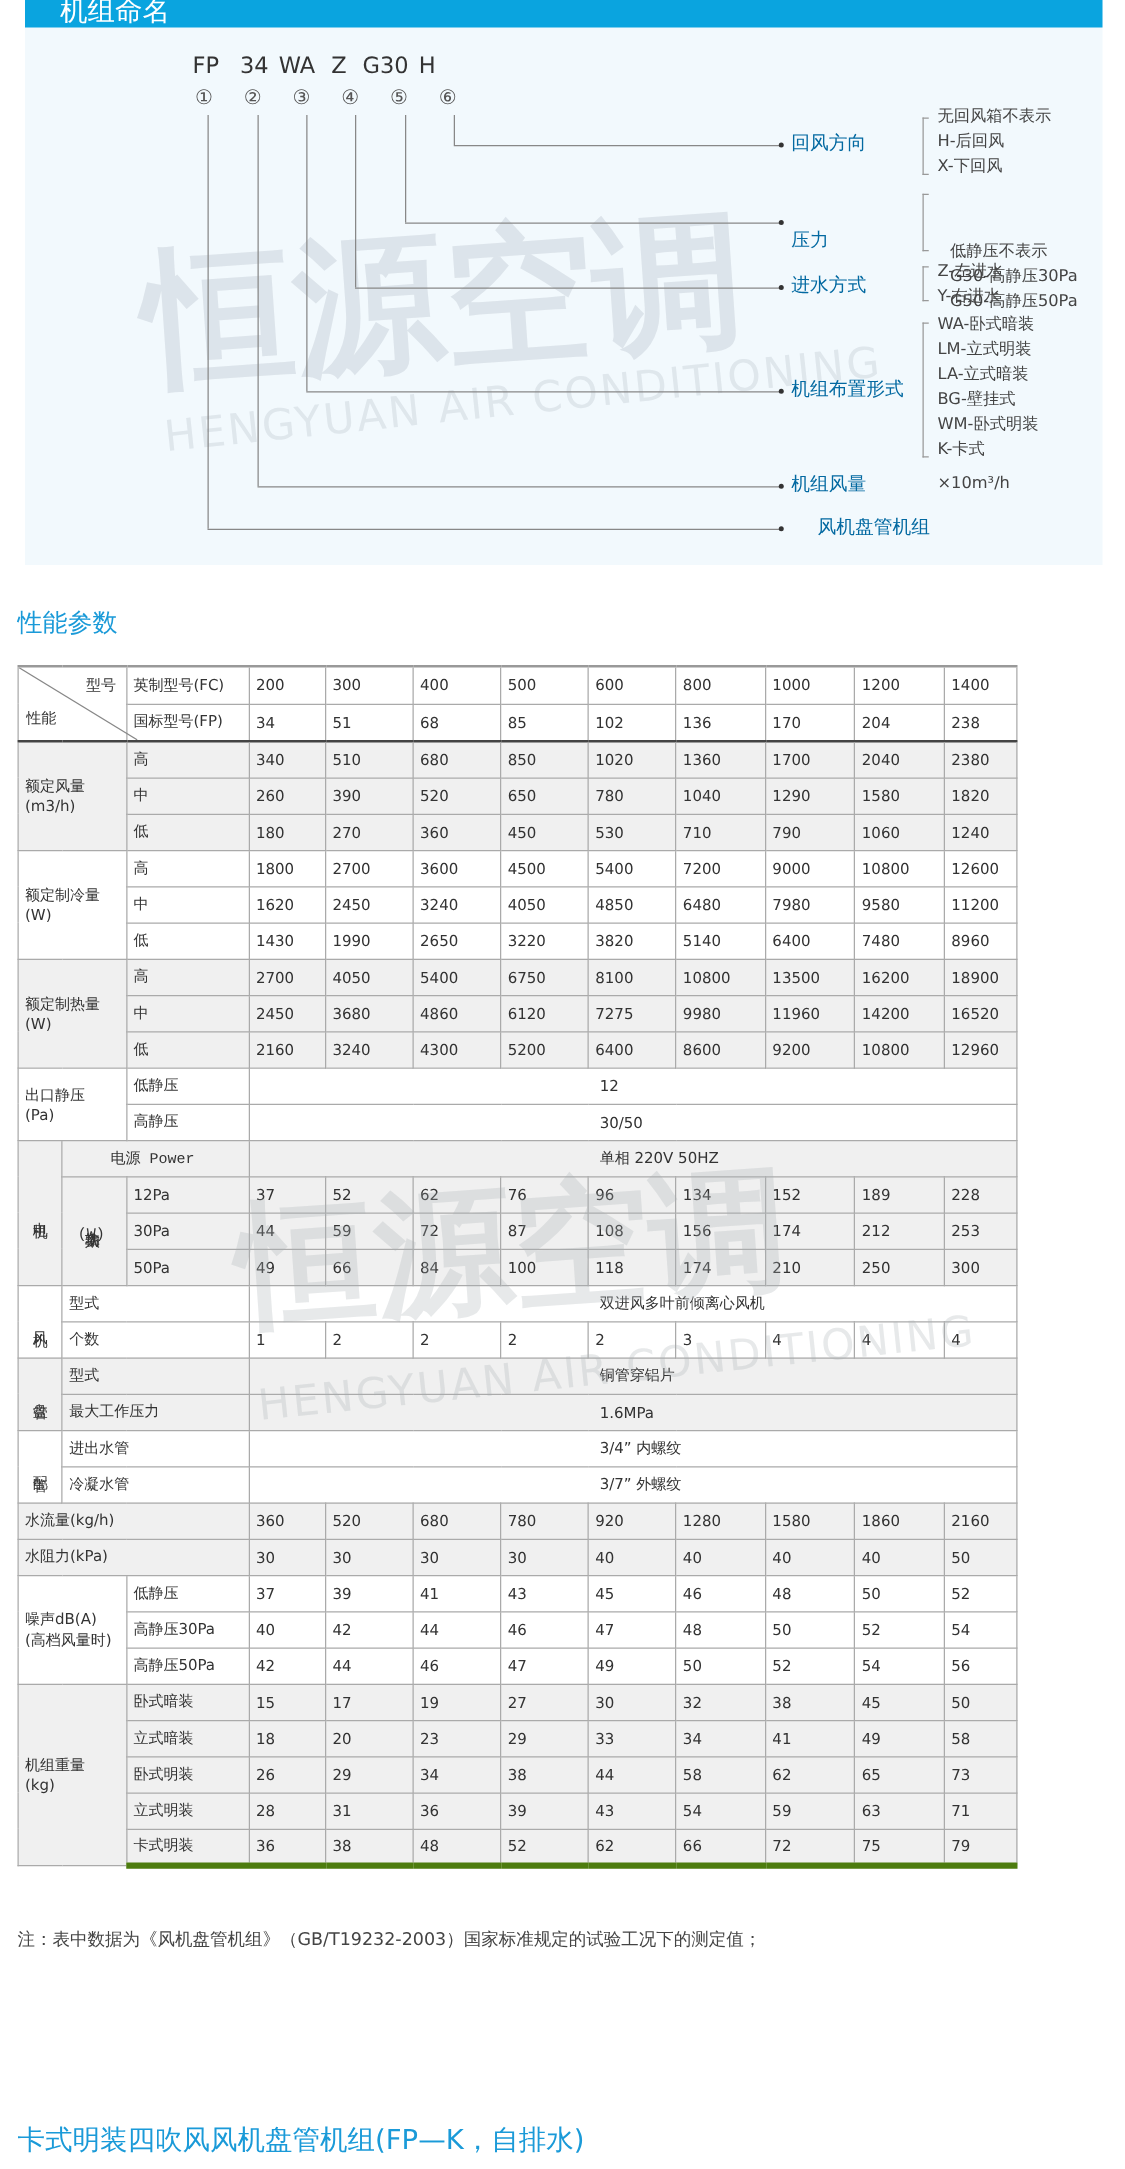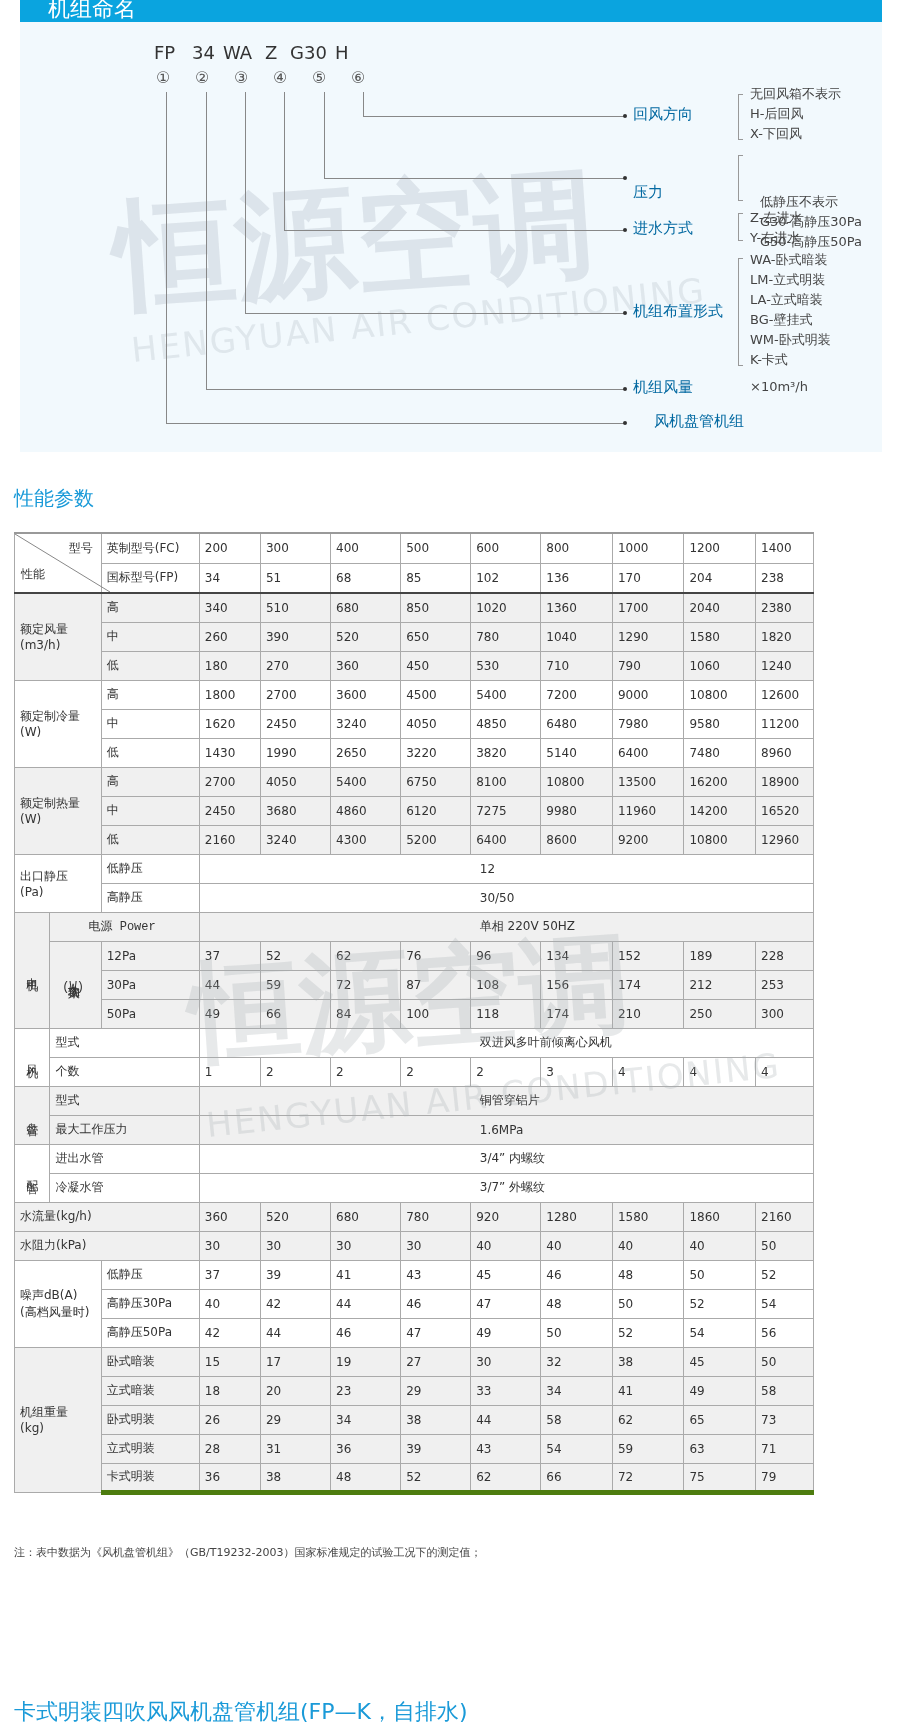--- a/index.html
+++ b/index.html
@@ -29,21 +29,21 @@
   table.perf tr.w td { background: #ffffff; }
   table.perf .thick-top td { border-top: 2px solid #444; }
   table.perf td.center { text-align: center; padding-left: 0; font-family: Liberation Mono, monospace; }
   table.perf td.span { padding-left: 280px; }
   table.perf td.vert { text-align: center; width: 18px; line-height: 14px; }
   .diag { position: relative; height: 58px; }
   .diag svg { position: absolute; left: 0; top: 0; }
   table.perf tr:first-child td { border-top: 2px solid #999; }
   table.perf tr:last-child td { border-bottom: 5px solid #4d7c0f; }
 
-  .note { position: absolute; left: 14px; top: 1540px; font-size: 11px; color: #444; line-height: 25px; }
+  .note { position: absolute; left: 14px; top: 1540px; font-size: 14px; color: #444; line-height: 25px; }
   .note .ind { padding-left: 26px; }
   .bottom-title { position: absolute; left: 14px; top: 1697px; color: #1a9ad8; font-size: 22px; }
 </style>
 </head>
 <body>
 
 <div class="naming">
   <div class="naming-bar">
     <span>机组命名</span>
   </div>

